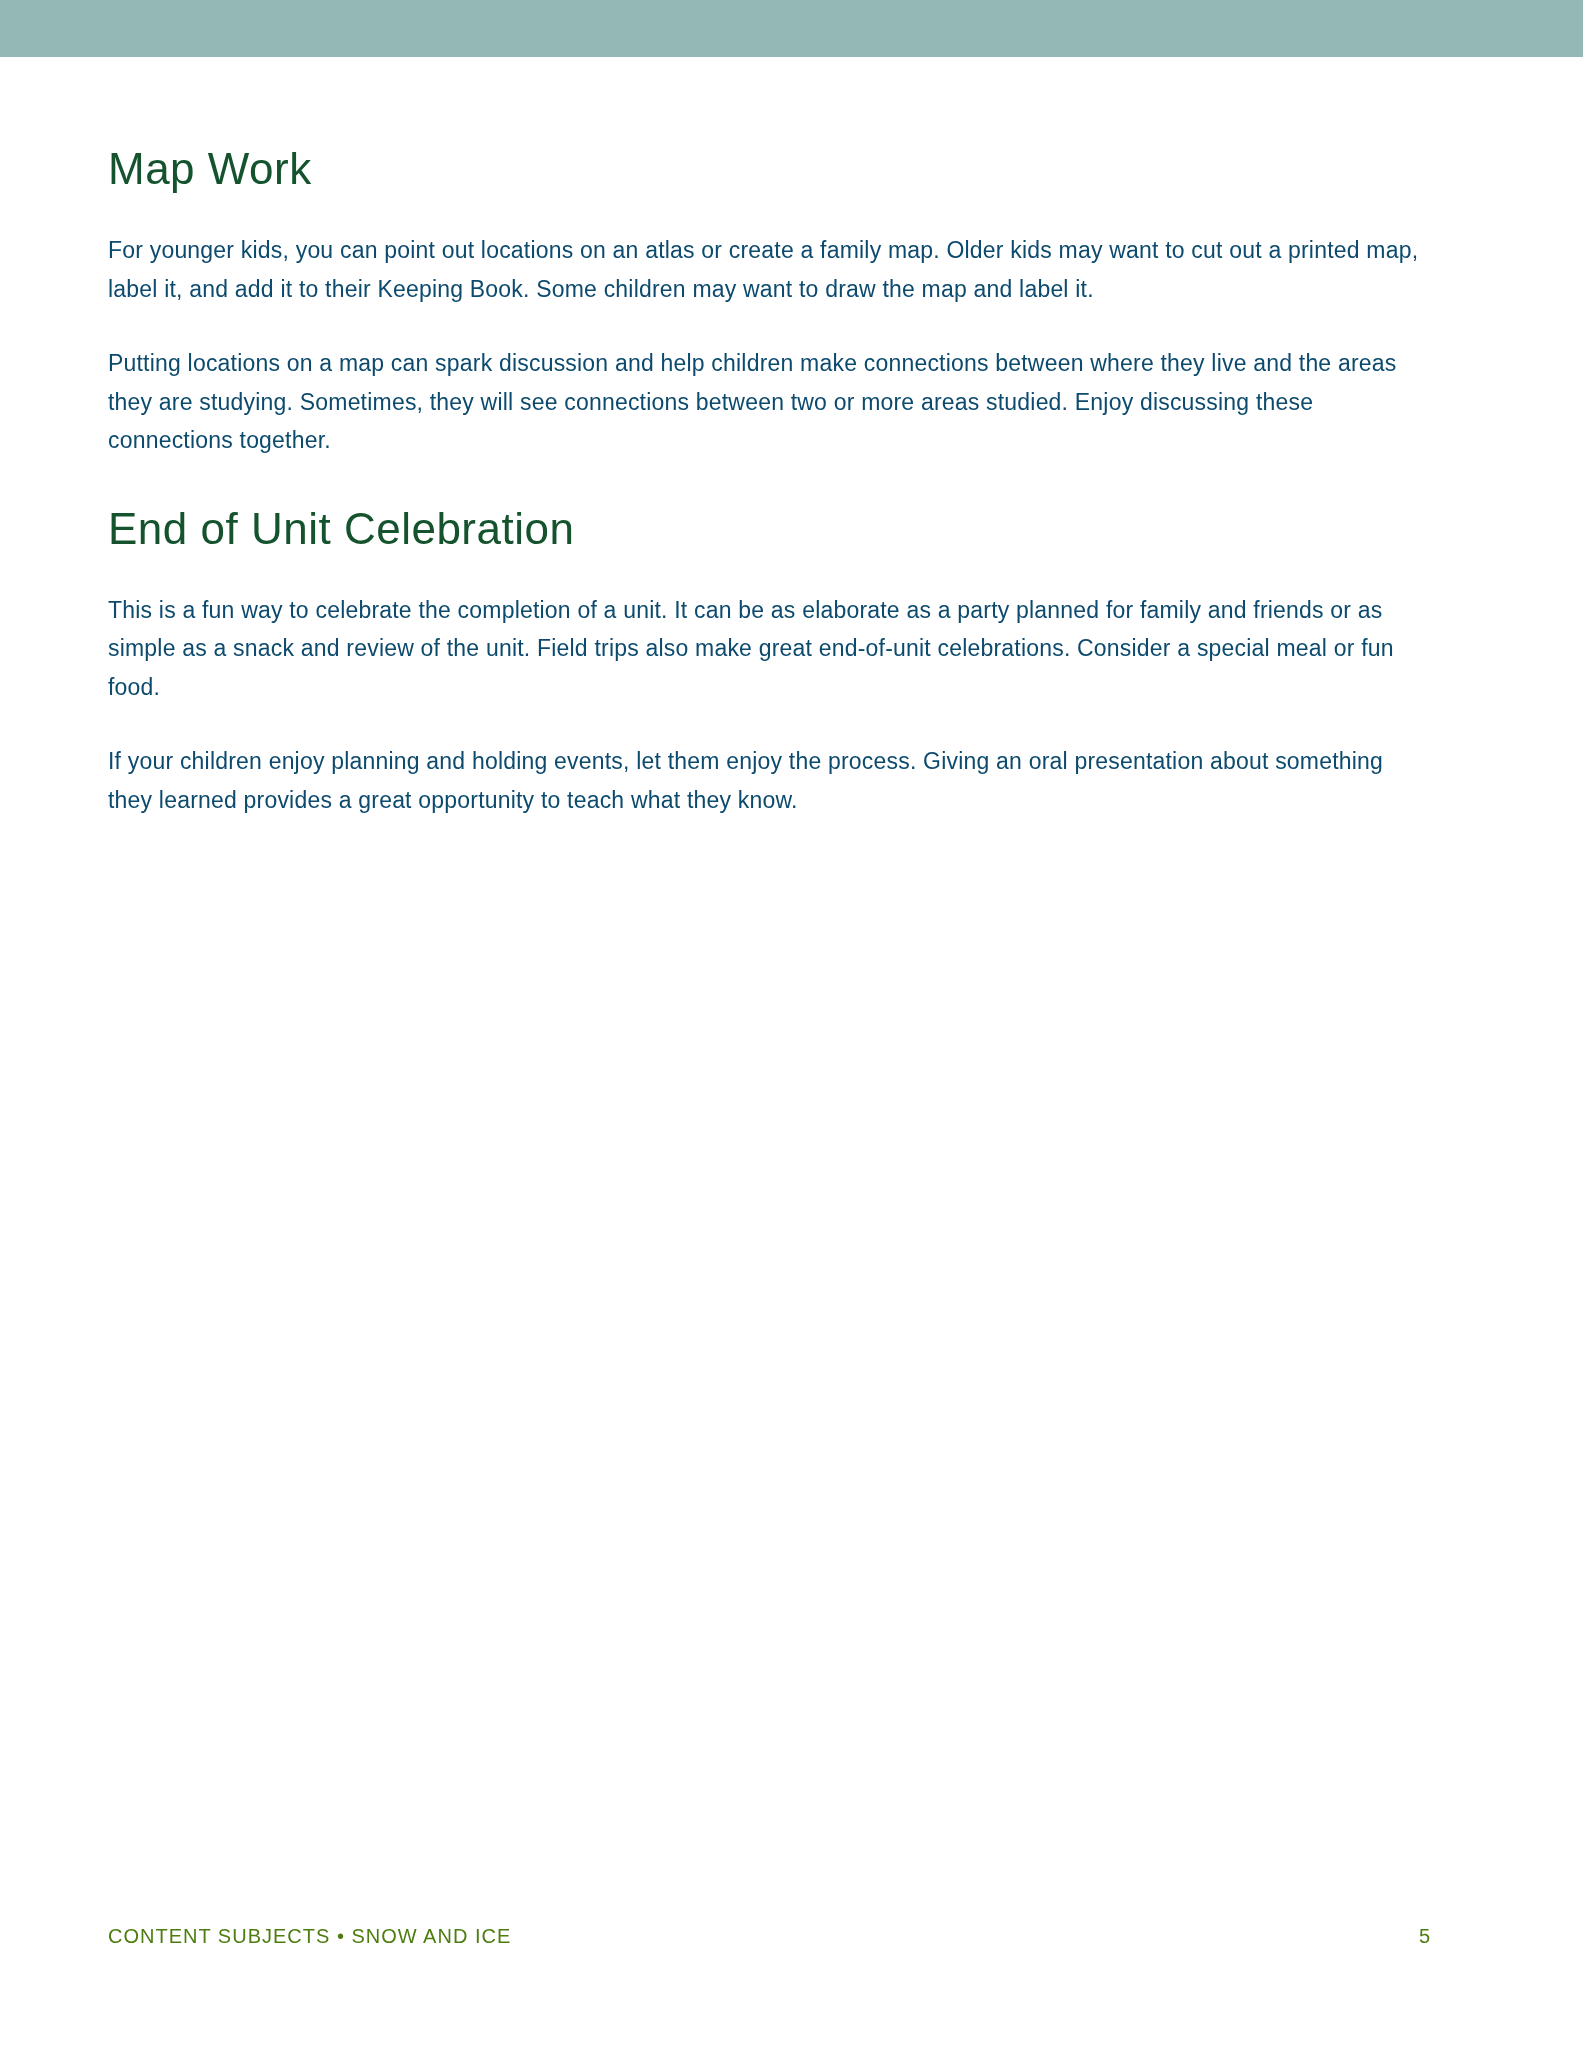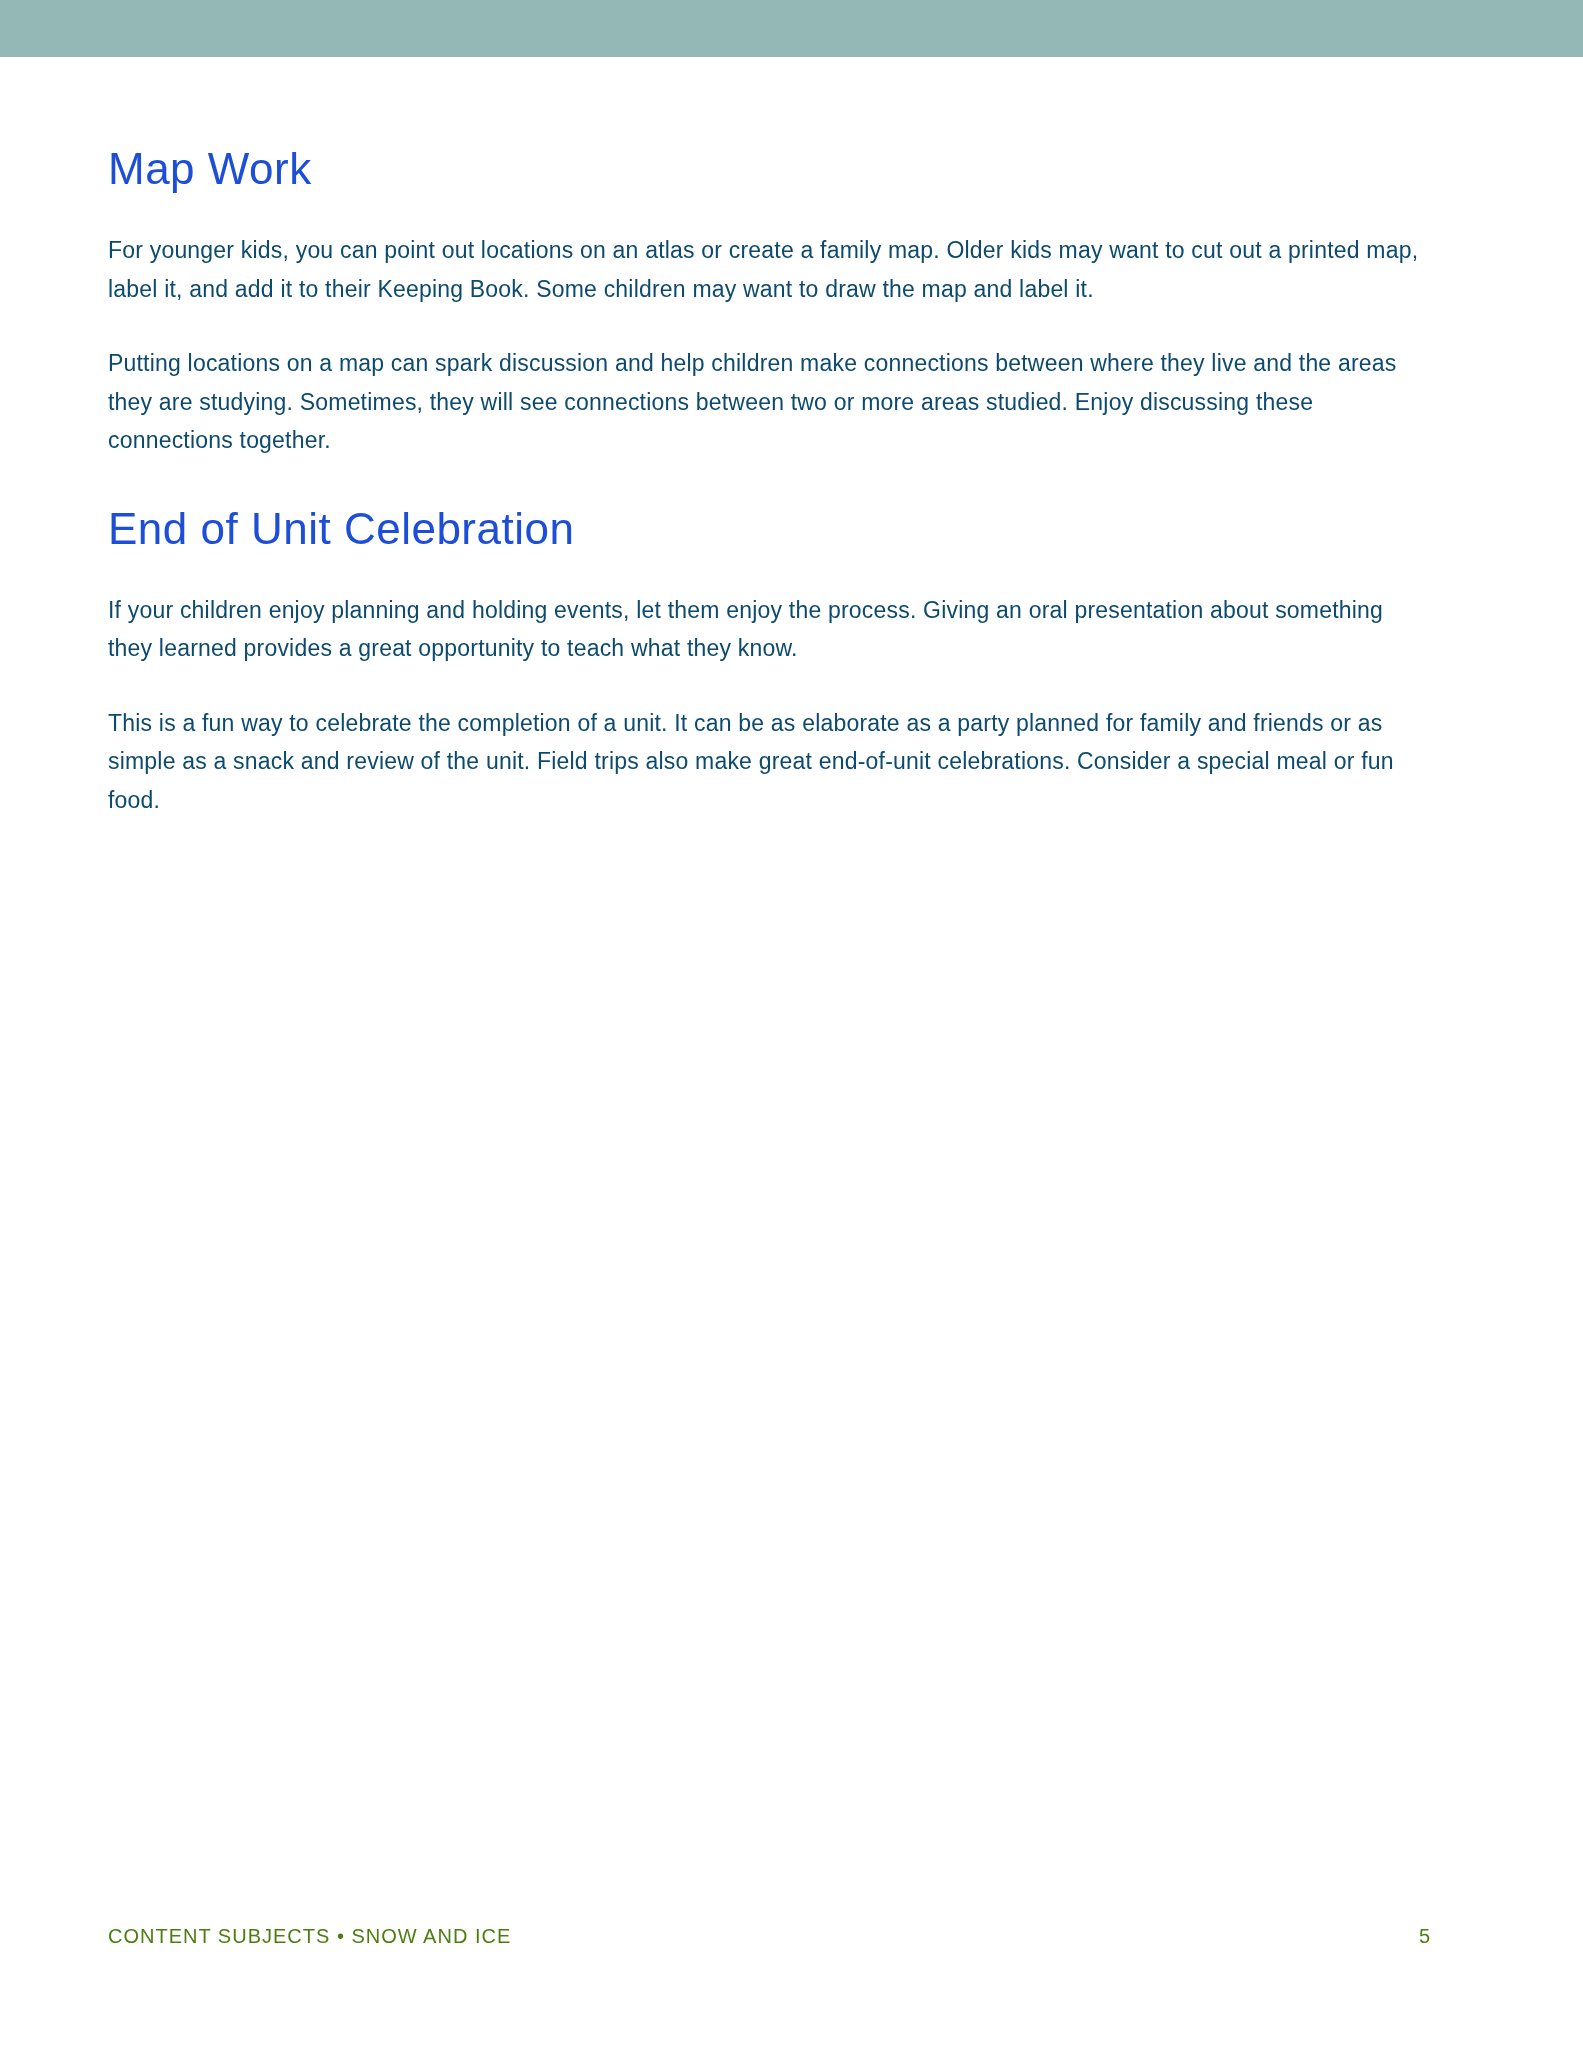--- a/index.html
+++ b/index.html
@@ -14,21 +14,21 @@
   }
   .top-bar {
     width: 100%;
     height: 57px;
     background: #94b8b5;
   }
   .content {
     padding: 0 150px 0 108px;
   }
   h1 {
-    color: #1d4ed8;
+    color: #14532d;
     font-size: 44px;
     font-weight: 300;
     letter-spacing: 0.5px;
     line-height: 53px;
     margin: 42px 0 36px 0;
   }
   section.first h1 {
     margin-top: 85px;
   }
   p {
@@ -66,22 +66,22 @@
 
   <main class="content">
     <section class="first">
       <h1>Map Work</h1>
       <p>For younger kids, you can point out locations on an atlas or create a family map. Older kids may want to cut out a printed map, label it, and add it to their Keeping Book. Some children may want to draw the map and label it.</p>
       <p>Putting locations on a map can spark discussion and help children make connections between where they live and the areas they are studying. Sometimes, they will see connections between two or more areas studied. Enjoy discussing these connections together.</p>
     </section>
 
     <section>
       <h1>End of Unit Celebration</h1>
+      <p>This is a fun way to celebrate the completion of a unit. It can be as elaborate as a party planned for family and friends or as simple as a snack and review of the unit. Field trips also make great end-of-unit celebrations. Consider a special meal or fun food.</p>
       <p>If your children enjoy planning and holding events, let them enjoy the process. Giving an oral presentation about something they learned provides a great opportunity to teach what they know.</p>
-      <p>This is a fun way to celebrate the completion of a unit. It can be as elaborate as a party planned for family and friends or as simple as a snack and review of the unit. Field trips also make great end-of-unit celebrations. Consider a special meal or fun food.</p>
     </section>
   </main>
 
   <footer class="footer">
     <span class="running-title">CONTENT SUBJECTS • SNOW AND ICE</span>
     <span class="page-num">5</span>
   </footer>
 </div>
 
 </body></html>

